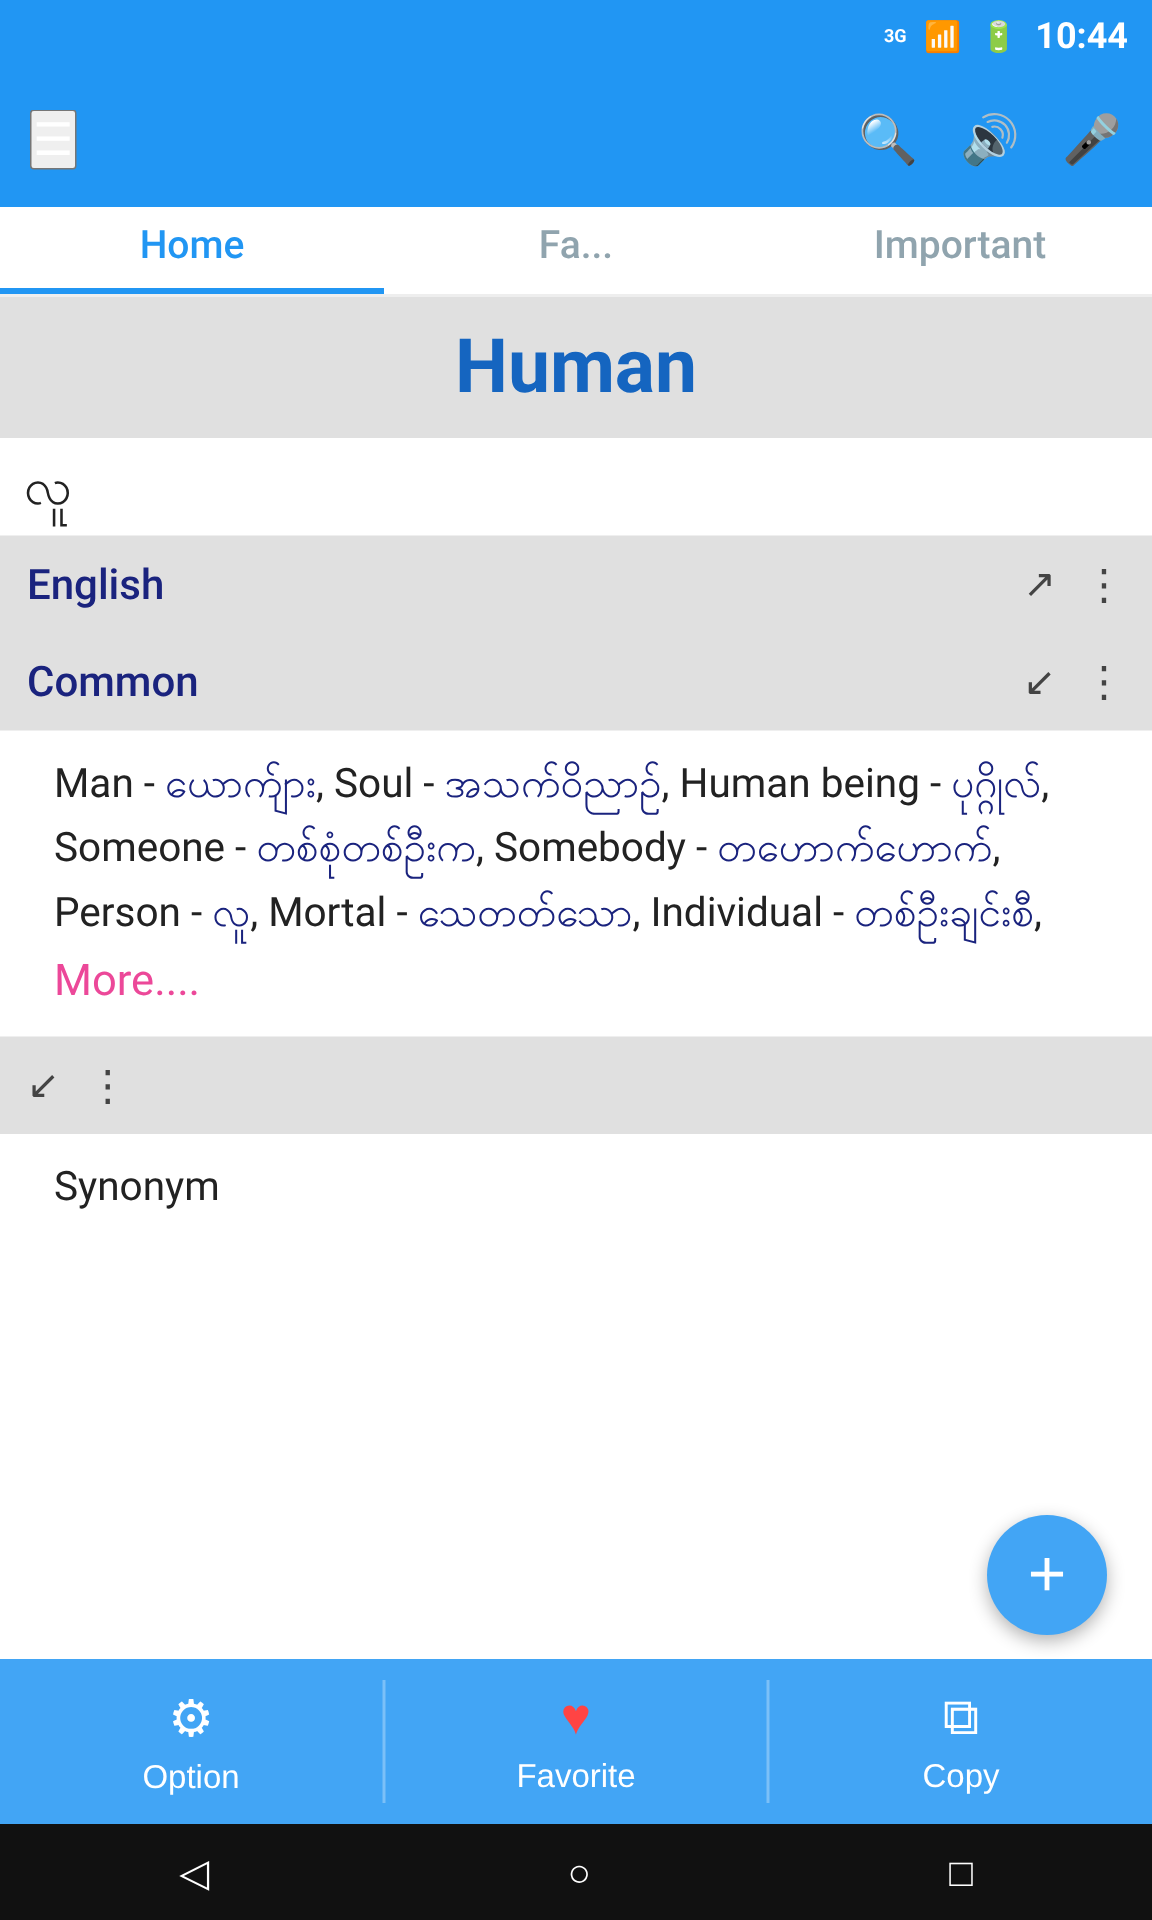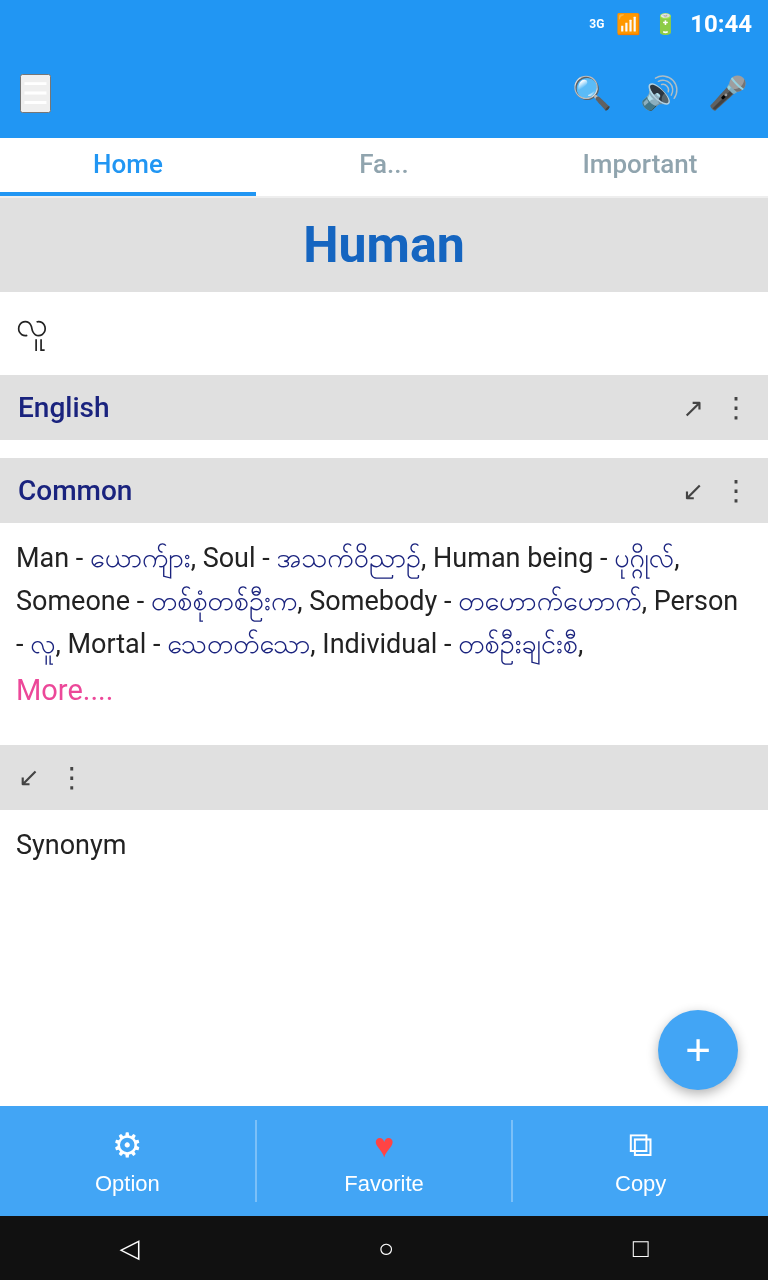--- a/index.html
+++ b/index.html
@@ -89,21 +89,21 @@
       color: #222;
       padding: 10px 16px 4px 16px;
     }
 
     
     .section-header {
       background: #E0E0E0;
       display: flex;
       align-items: center;
       padding: 16px 18px;
-      margin-top: 18px;
+      margin-top: 0;
     }
     .section-header .section-title {
       font-size: 28px;
       color: #1a237e;
       font-weight: 500;
       flex: 1;
     }
     .section-header .icon-expand {
       font-size: 26px;
       color: #444;
@@ -115,20 +115,21 @@
       color: #444;
       cursor: pointer;
     }
 
     
     .content-text {
       padding: 14px 16px;
       font-size: 27px;
       line-height: 1.6;
       color: #222;
+      margin-left: 20px;
     }
     .content-text .myanmar { color: #1a237e; }
     .content-text .more-link {
       color: #ec4899;
       font-size: 29px;
     }
 
     
     .fab {
       position: absolute;

